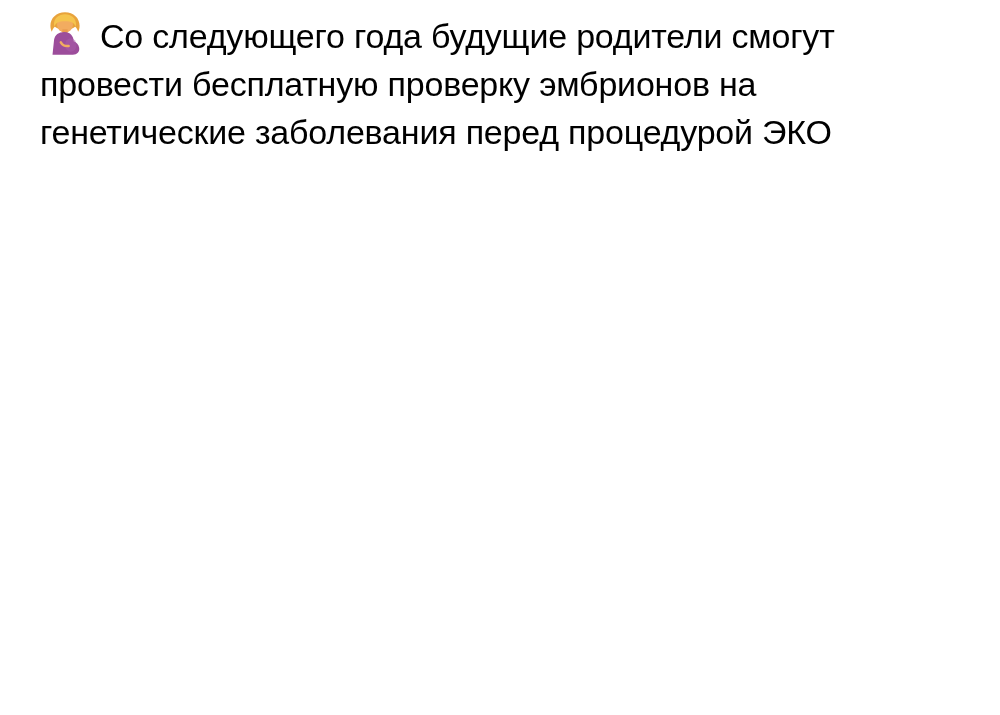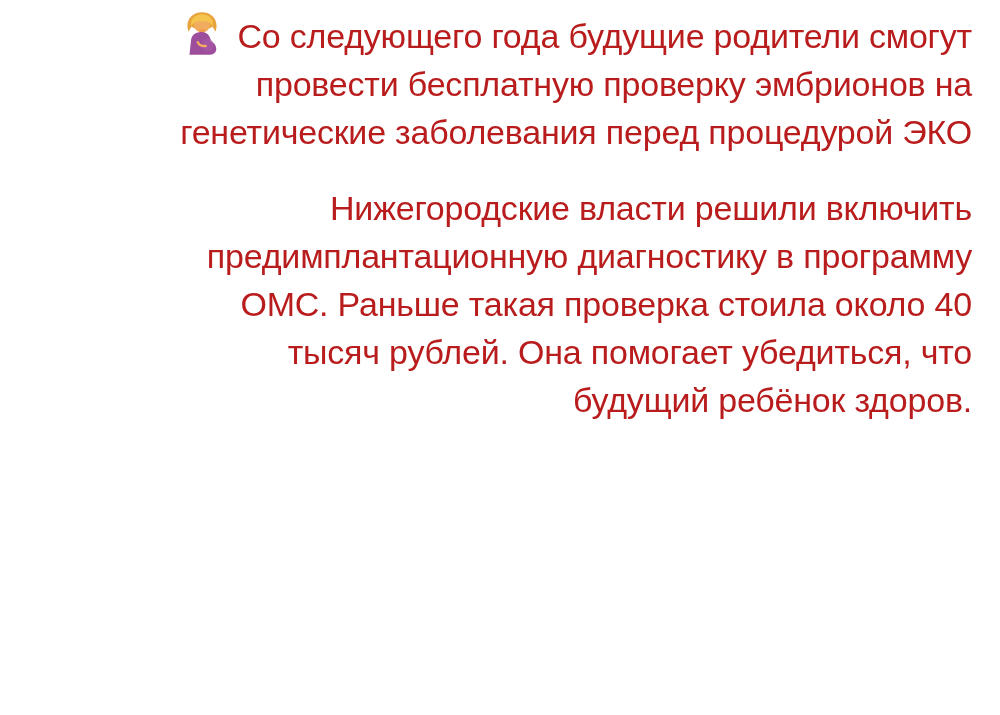--- a/index.html
+++ b/index.html
@@ -16,23 +16,22 @@
   }
   .post {
     box-sizing: border-box;
     width: 100%;
     height: 100%;
     padding: 11px 28px 0 40px;
     font-family: "Liberation Sans", "DejaVu Sans", sans-serif;
     font-size: 34px;
     line-height: 48px;
     letter-spacing: -0.2px;
-    color: #b91c1c;
+    color: #000000;
     font-weight: 400;
-    text-align: right;
   }
   .post p {
     margin: 0 0 28px 0;
   }
   .para-text {
     white-space: pre-line;
   }
   .emoji {
     display: inline-block;
     width: 50px;
@@ -61,23 +60,16 @@
           <path d="M21.5 17.5h5v4h-5z" fill="#E99B4F"></path>
           <path d="M23.5 20c-5.6 0-9.3 2.9-10 7.6L12 42h19.5c4.1 0 6.8-2.7 6.1-6.7-.5-3.1-2.5-5.4-5.3-6.3.1-4.9-3.4-9-8.8-9z" fill="#9C4D9B"></path>
           <ellipse cx="29.5" cy="32.5" rx="5.5" ry="6.5" fill="#A85CA8" opacity="0.55"></ellipse>
           <path d="M20 30c1.5 2.5 4.5 4 7.5 3.5" stroke="#F2AC60" stroke-width="2.4" fill="none" stroke-linecap="round"></path>
         </svg>
       </span><span class="para-text">Со следующего года будущие родители смогут
 провести бесплатную проверку эмбрионов на
 генетические заболевания перед процедурой ЭКО</span>
     </p>
 
-    <p>
-      <span class="para-text">Нижегородские власти решили включить
-предимплантационную диагностику в программу
-ОМС. Раньше такая проверка стоила около 40
-тысяч рублей. Она помогает убедиться, что
-будущий ребёнок здоров.</span>
-    </p>
 
 
   </div>
 </div>
 
 </body></html>

